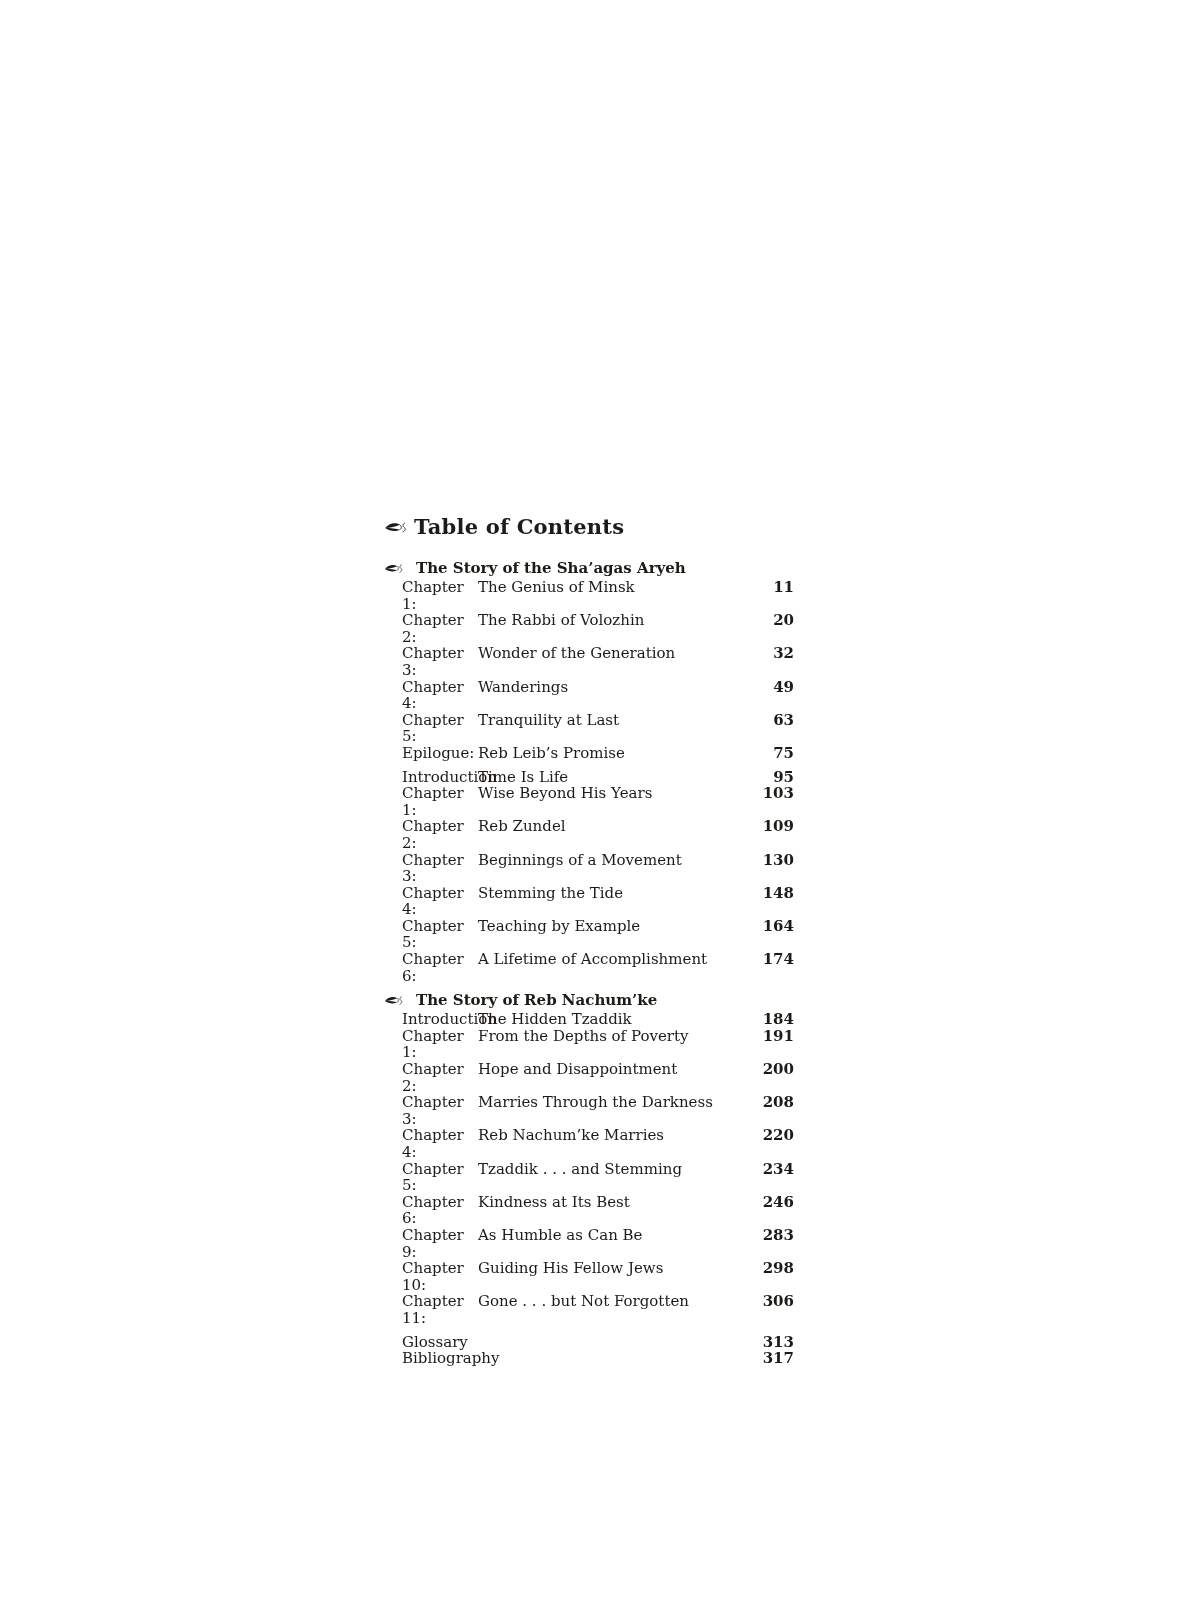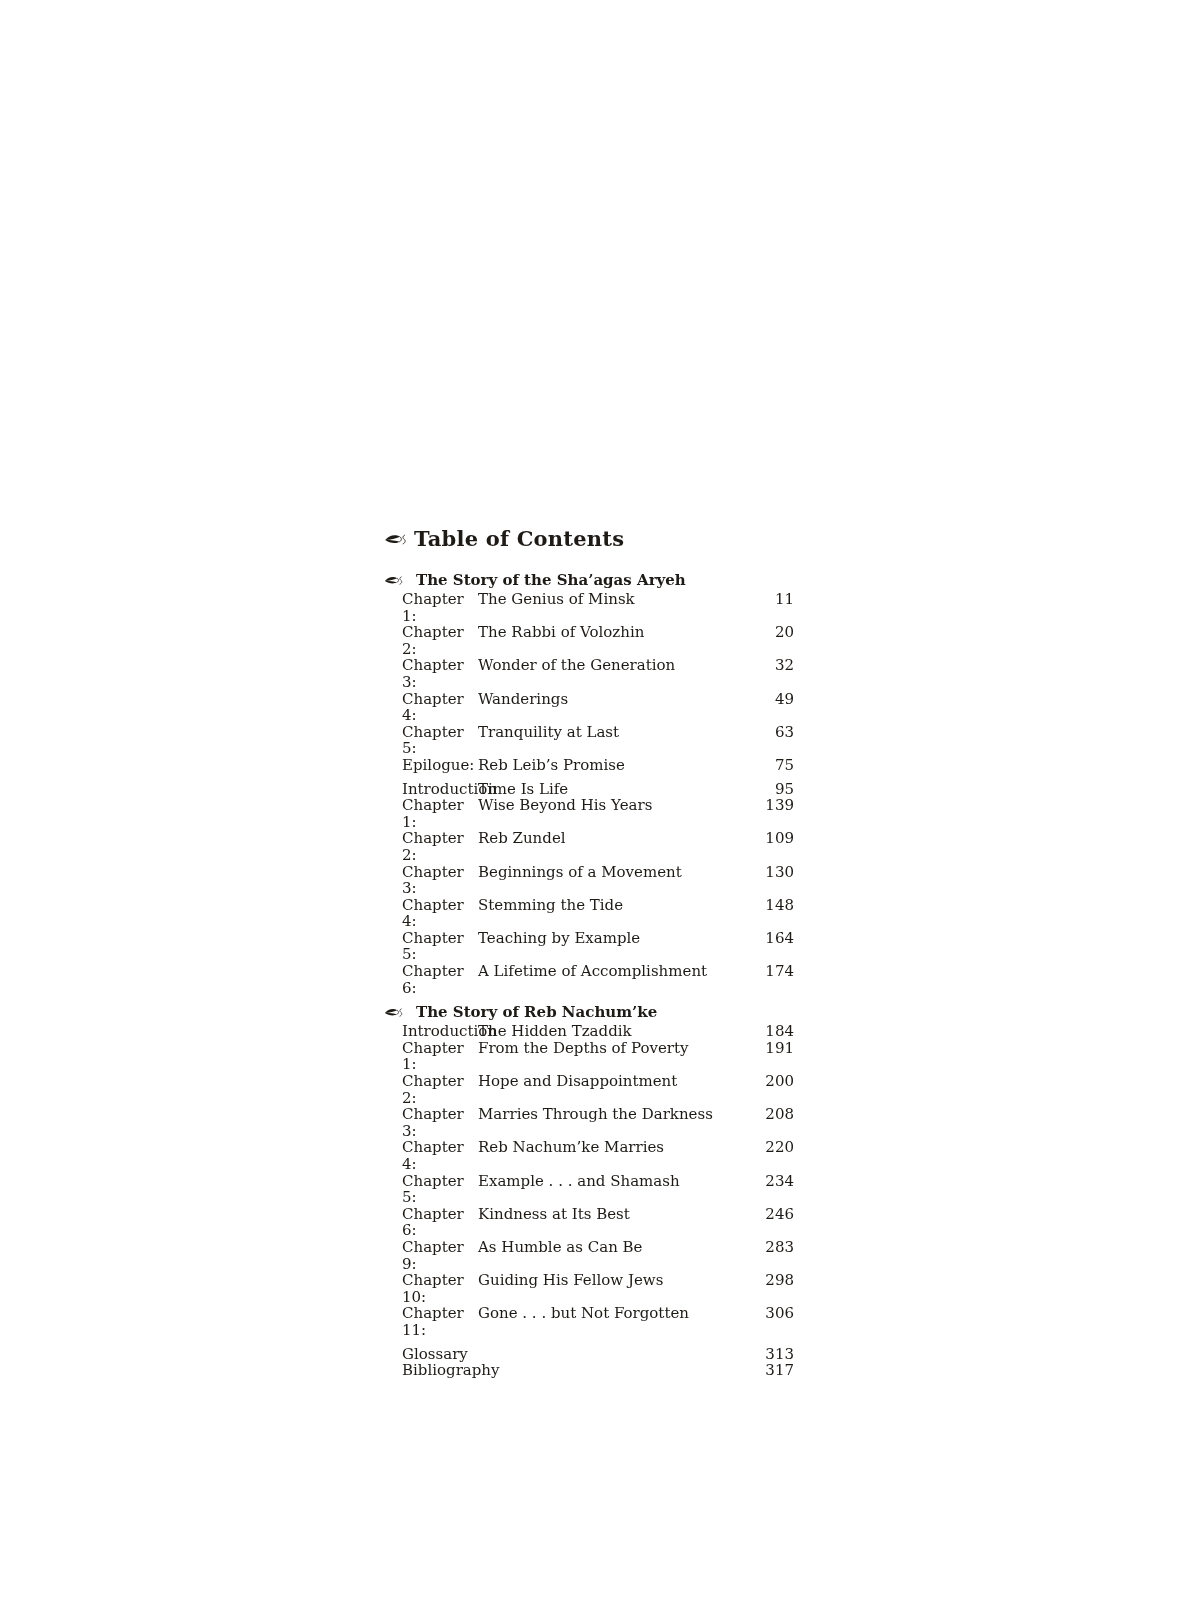--- a/index.html
+++ b/index.html
@@ -18,21 +18,21 @@
   .toc {
     position: absolute;
     left: 384px;
     top: 515px;
     width: 410px;
   }
   .toc-title {
     display: flex;
     align-items: center;
     gap: 6px;
-    margin: 12px 0 20px 0;
+    margin: 0 0 20px 0;
     font-size: 21px;
     line-height: 24px;
     font-weight: bold;
     letter-spacing: 0.2px;
   }
   .section { margin-top: 0; }
   .section + .section { margin-top: 7px; }
   .section-heading {
     display: flex;
     align-items: center;
@@ -44,21 +44,21 @@
   }
   .row {
     display: flex;
     align-items: baseline;
     margin-left: 18px;
     font-size: 15px;
     line-height: 16.6px;
   }
   .row .label { width: 76px; flex: 0 0 auto; }
   .row .title { flex: 1 1 auto; padding-right: 8px; }
-  .row .page  { flex: 0 0 auto; text-align: right; }
+  .row .page  { flex: 0 0 auto; text-align: right; font-weight: bold; }
   .backmatter { margin-top: 7px; }
   .backmatter .row .title { flex: 1 1 auto; }
   .fleuron-slot { display: inline-flex; align-items: center; }
   .fleuron-slot svg { display: block; }
   .section-heading .fleuron-slot svg { width: 20px; height: 11px; }
   .toc-title .fleuron-slot svg { width: 24px; height: 13px; }
 </style>
 </head>
 <body>
 
@@ -124,21 +124,21 @@
       </div>
       <div class="section">
         <div class="row">
           <span class="label">Introduction</span>
           <span class="title">Time Is Life</span>
           <span class="page">95</span>
         </div>
         <div class="row">
           <span class="label">Chapter 1:</span>
           <span class="title">Wise Beyond His Years</span>
-          <span class="page">139</span>
+          <span class="page">103</span>
         </div>
         <div class="row">
           <span class="label">Chapter 2:</span>
           <span class="title">Reb Zundel</span>
           <span class="page">109</span>
         </div>
         <div class="row">
           <span class="label">Chapter 3:</span>
           <span class="title">Beginnings of a Movement</span>
           <span class="page">130</span>
@@ -193,21 +193,21 @@
           <span class="title">Marries Through the Darkness</span>
           <span class="page">208</span>
         </div>
         <div class="row">
           <span class="label">Chapter 4:</span>
           <span class="title">Reb Nachum’ke Marries</span>
           <span class="page">220</span>
         </div>
         <div class="row">
           <span class="label">Chapter 5:</span>
-          <span class="title">Example . . . and Shamash</span>
+          <span class="title">Tzaddik . . . and Stemming</span>
           <span class="page">234</span>
         </div>
         <div class="row">
           <span class="label">Chapter 6:</span>
           <span class="title">Kindness at Its Best</span>
           <span class="page">246</span>
         </div>
         <div class="row">
           <span class="label">Chapter 9:</span>
           <span class="title">As Humble as Can Be</span>

